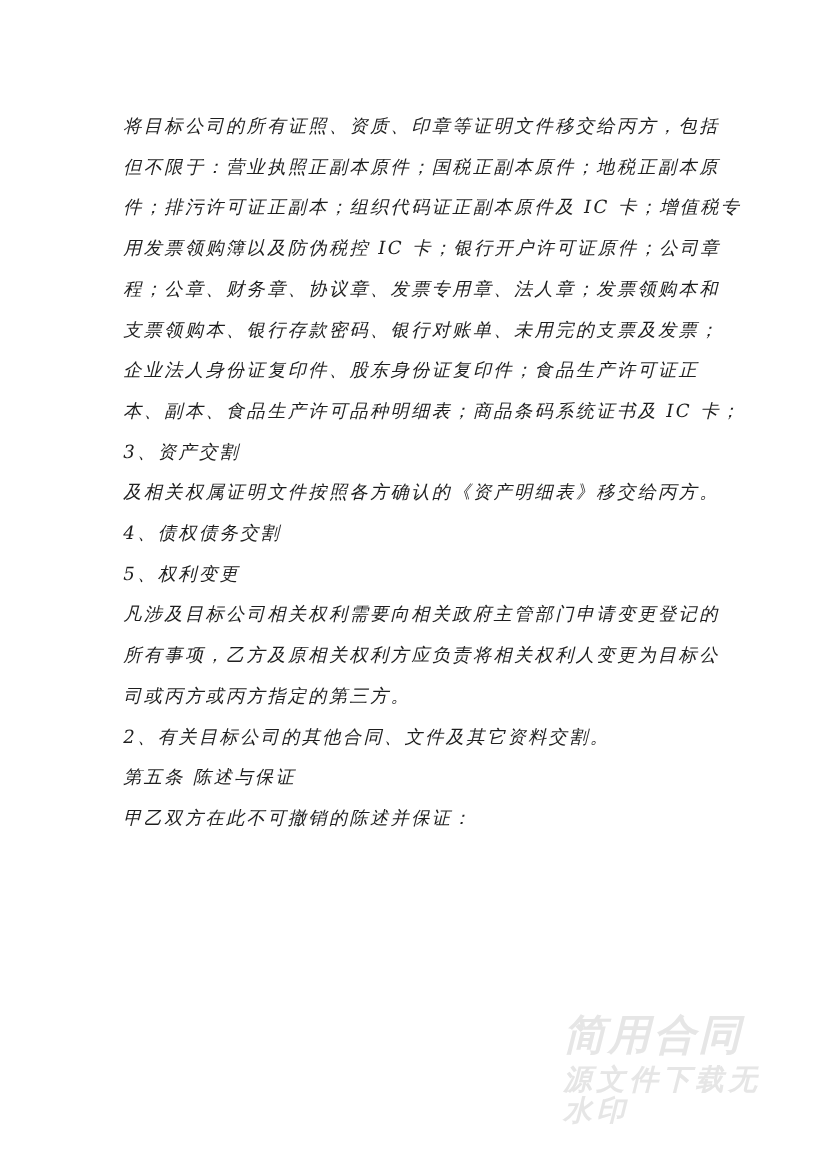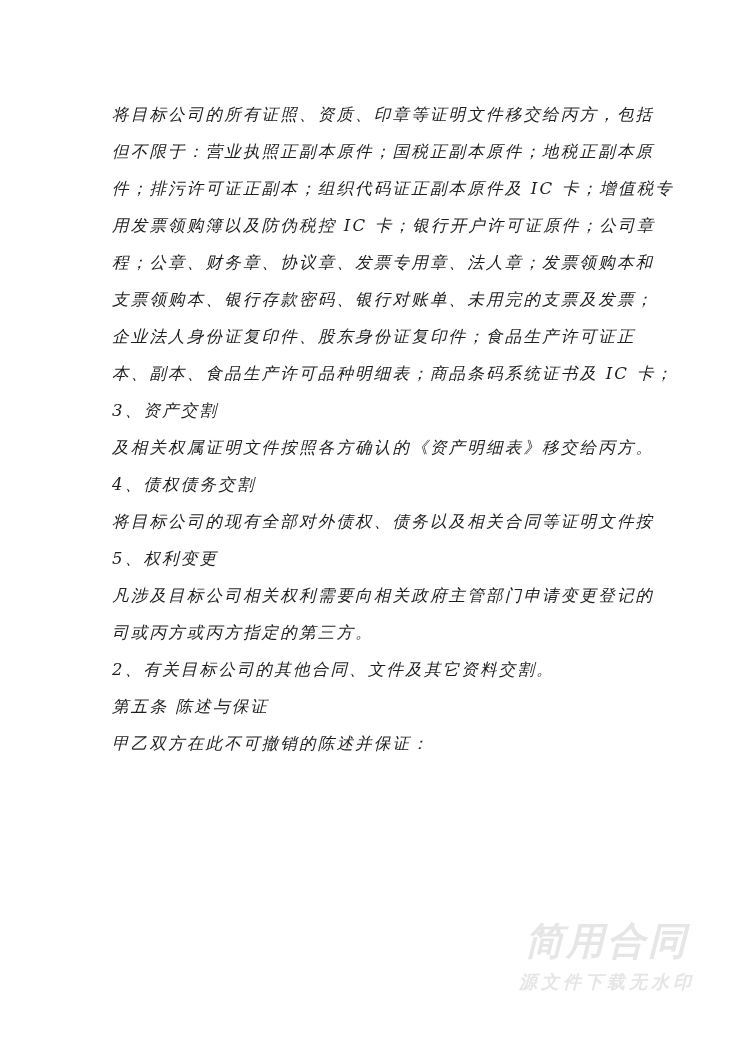--- a/index.html
+++ b/index.html
@@ -1,44 +1,44 @@
 <!DOCTYPE html>
 <html><head>
 <meta charset="utf-8">
 <style>
   html, body { margin: 0; padding: 0; background: #ffffff; }
   body { width: 742px; height: 1049px; position: relative; overflow: hidden;
          font-family: "DejaVu Serif", "Liberation Serif", serif; color: #1e1e1e; }
   .page { position: absolute; left: 0; top: 0; width: 742px; height: 1049px; background: #fff; }
   .content { position: absolute; left: 112px; top: 96px; width: 530px; }
   .line { height: 37px; line-height: 37px; font-size: 16.5px; letter-spacing: 2.2px; white-space: nowrap; font-style: italic; }
-  .watermark { position: absolute; left: 512px; top: 918px; width: 190px; text-align: center;
+  .watermark { position: absolute; left: 512px; top: 918px; width: 190px; text-align: left;
                font-family: "DejaVu Sans", "Liberation Sans", sans-serif; color: #e6e6e6; font-style: italic; }
   .wm-main { font-size: 38px; font-weight: bold; letter-spacing: 3px; line-height: 46px; }
-  .wm-sub { font-size: 18px; font-weight: bold; letter-spacing: 4px; line-height: 28px; margin-top: 4px; }
+  .wm-sub { font-size: 26px; font-weight: bold; letter-spacing: 4px; line-height: 28px; margin-top: 4px; }
 </style>
 </head>
 <body>
 
 <div class="page">
   <div class="content">
     <div class="line">将目标公司的所有证照、资质、印章等证明文件移交给丙方，包括</div>
     <div class="line">但不限于：营业执照正副本原件；国税正副本原件；地税正副本原</div>
     <div class="line">件；排污许可证正副本；组织代码证正副本原件及 IC 卡；增值税专</div>
     <div class="line">用发票领购簿以及防伪税控 IC 卡；银行开户许可证原件；公司章</div>
     <div class="line">程；公章、财务章、协议章、发票专用章、法人章；发票领购本和</div>
     <div class="line">支票领购本、银行存款密码、银行对账单、未用完的支票及发票；</div>
     <div class="line">企业法人身份证复印件、股东身份证复印件；食品生产许可证正</div>
     <div class="line">本、副本、食品生产许可品种明细表；商品条码系统证书及 IC 卡；</div>
     <div class="line">3、资产交割</div>
     <div class="line">及相关权属证明文件按照各方确认的《资产明细表》移交给丙方。</div>
     <div class="line">4、债权债务交割</div>
-    <div class="line">将目标公司的现有全部对外债权、债务以及相关合同等证明文件按</div>
     <div class="line">5、权利变更</div>
     <div class="line">凡涉及目标公司相关权利需要向相关政府主管部门申请变更登记的</div>
+    <div class="line">所有事项，乙方及原相关权利方应负责将相关权利人变更为目标公</div>
     <div class="line">司或丙方或丙方指定的第三方。</div>
     <div class="line">2、有关目标公司的其他合同、文件及其它资料交割。</div>
     <div class="line">第五条 陈述与保证</div>
     <div class="line">甲乙双方在此不可撤销的陈述并保证：</div>
   </div>
 
   <div class="watermark">
     <div class="wm-main">简用合同</div>
     <div class="wm-sub">源文件下载无水印</div>
   </div>

